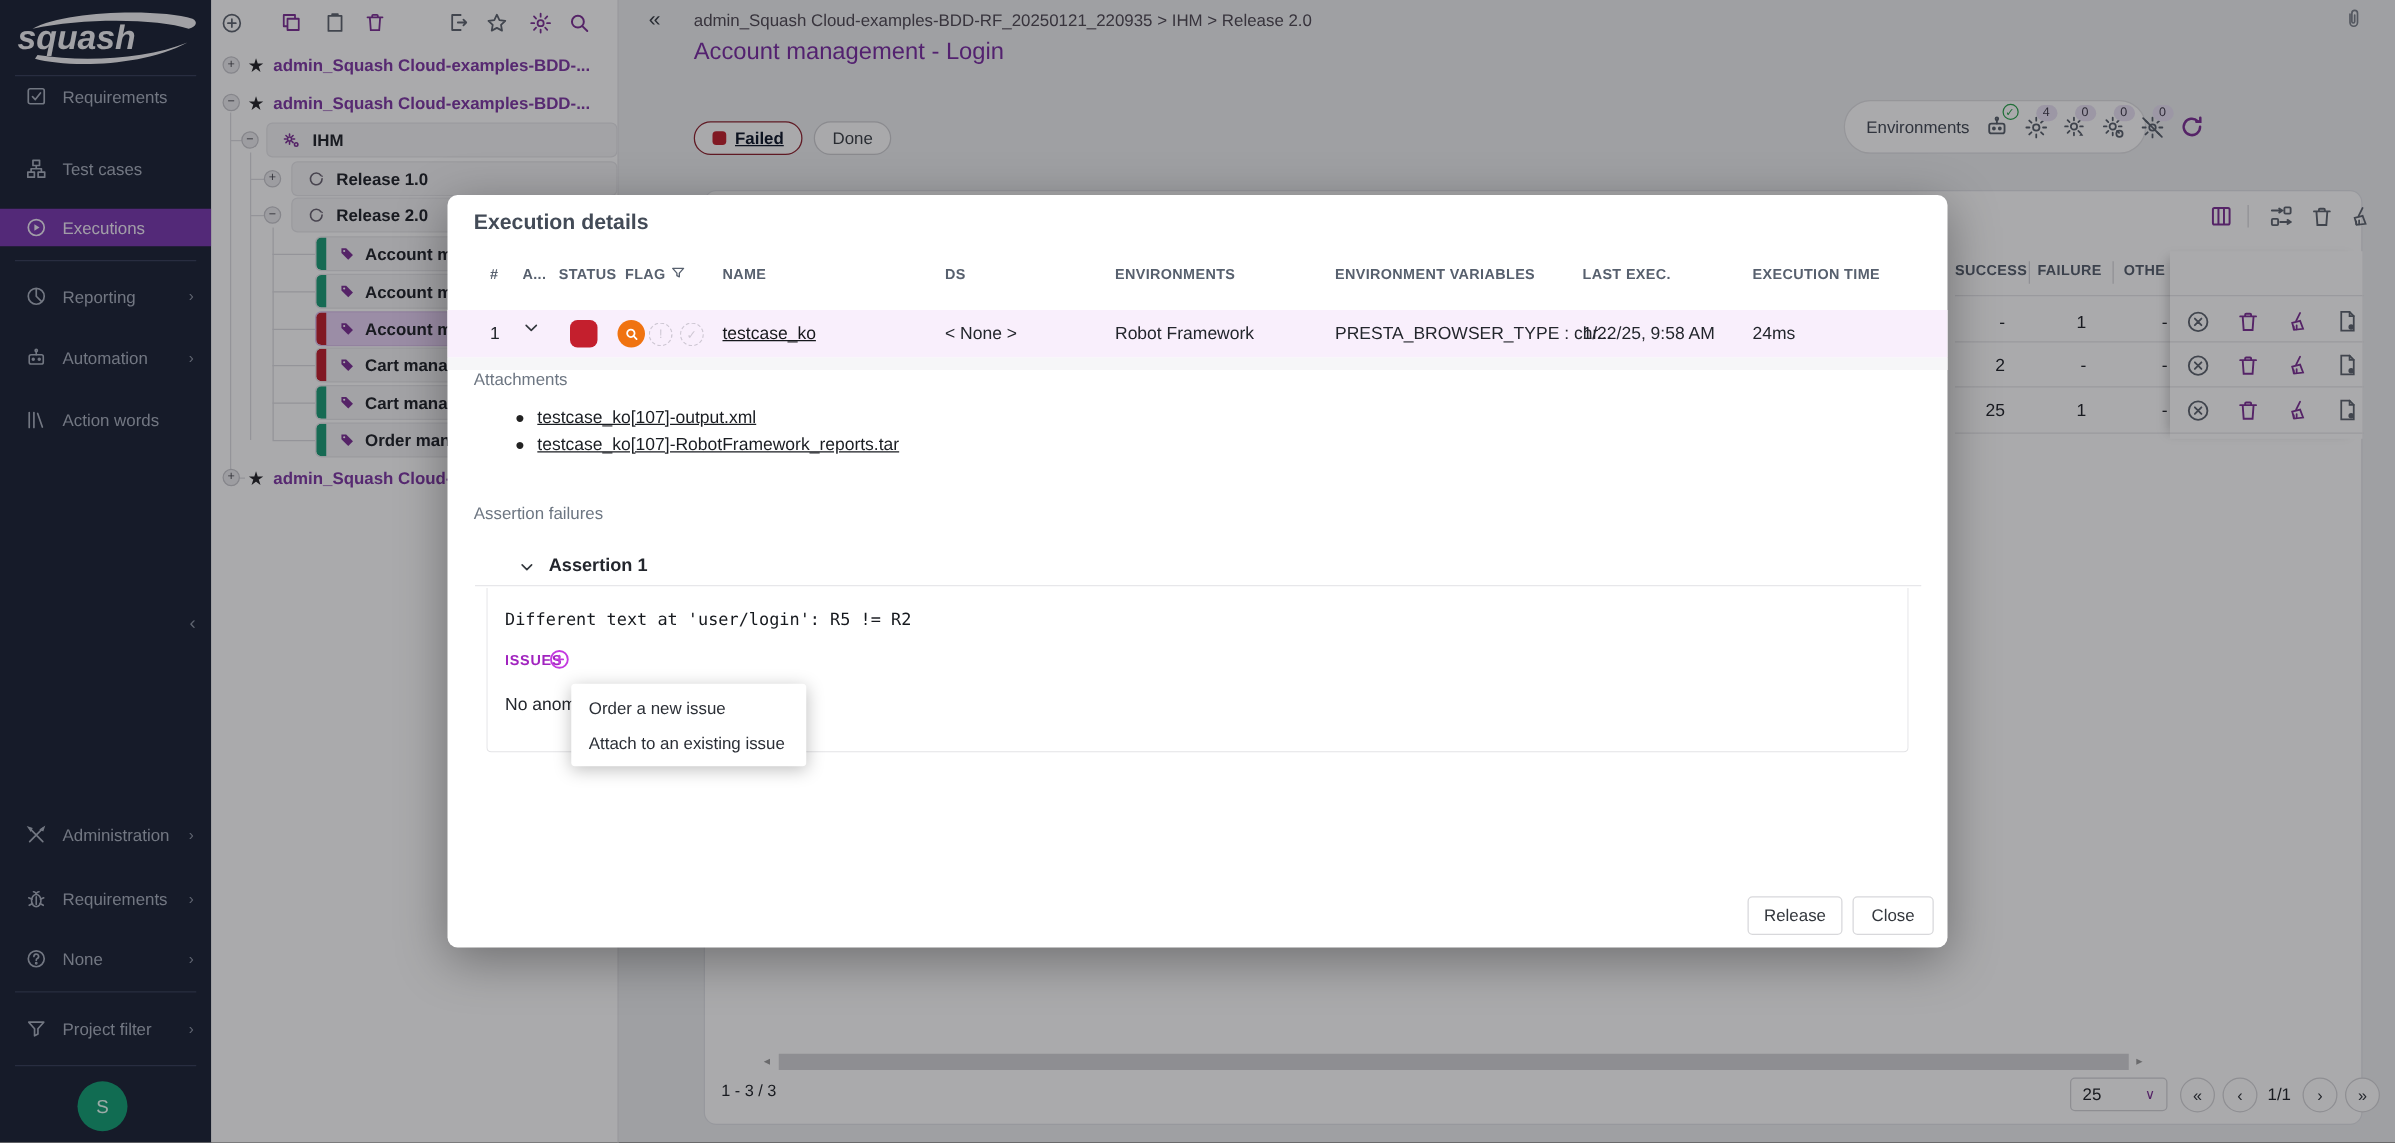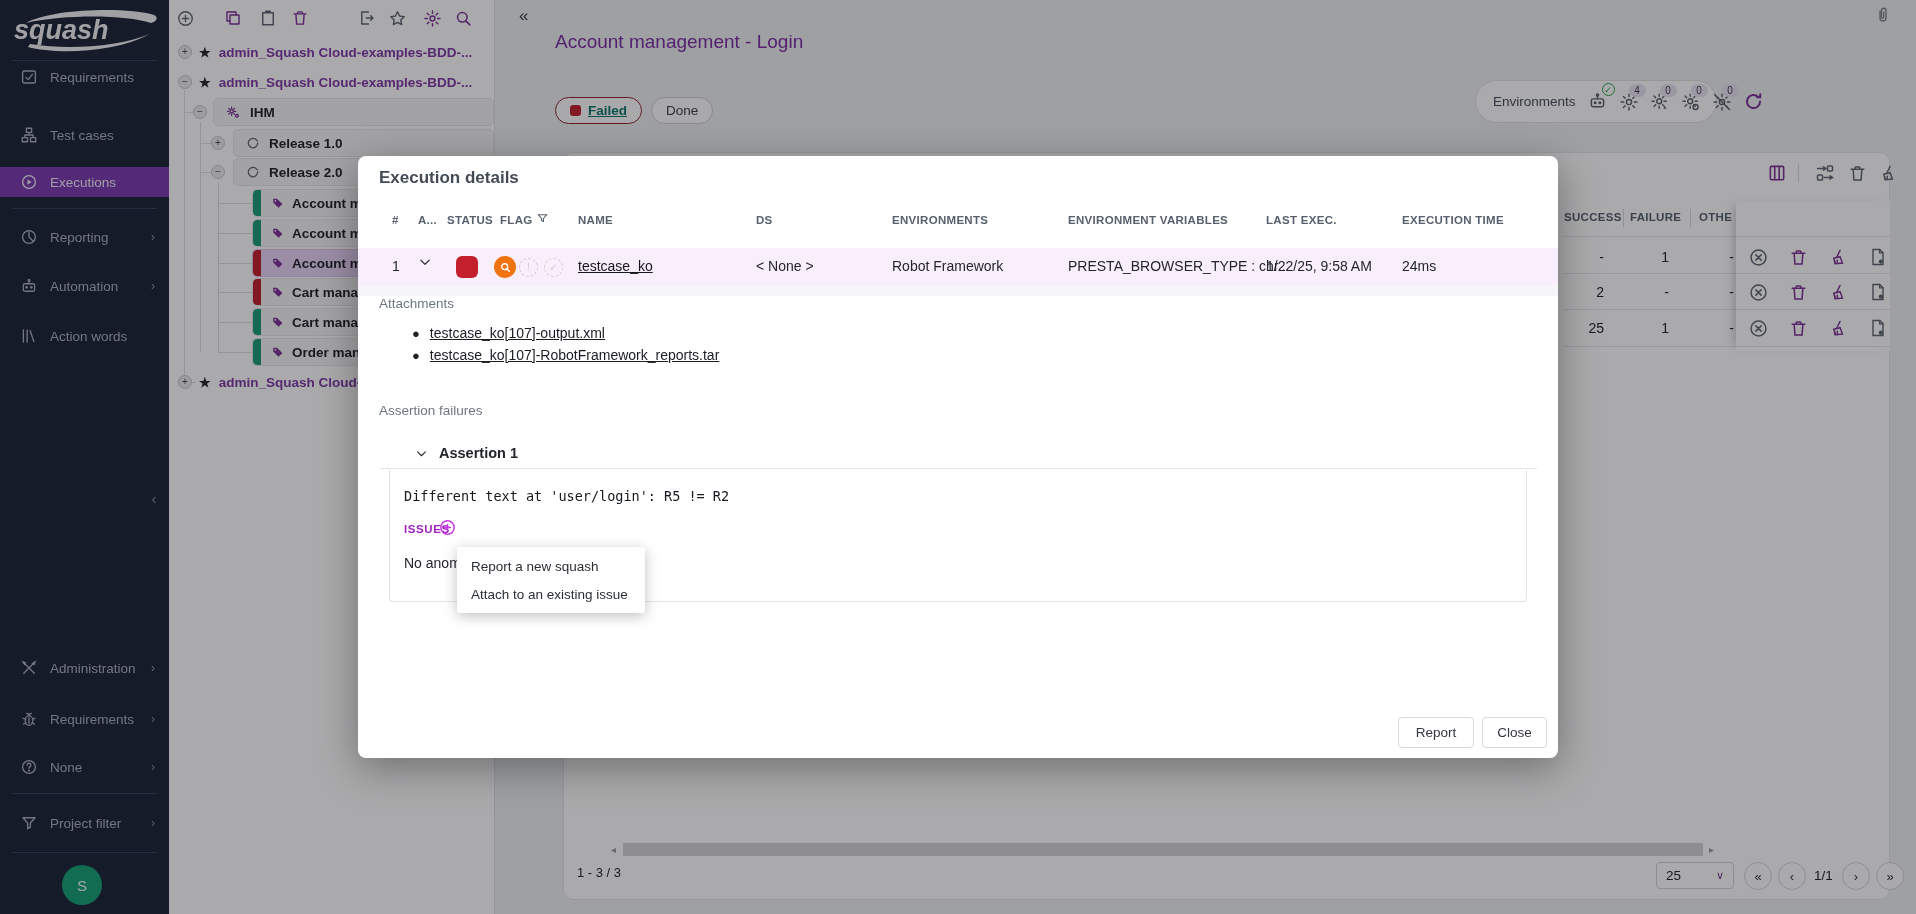--- a/index.html
+++ b/index.html
@@ -33,21 +33,21 @@
   .star{color:#26262a;font-size:13px;}
   .tag-ico{margin:0 8px 0 10px;flex:0 0 auto;}
 
   
   .main{position:absolute;left:494px;top:0;width:1422px;height:914px;z-index:1;}
   .back-chev{position:absolute;left:25px;top:6px;font-size:17px;color:#3a3f46;cursor:pointer;}
   .breadcrumb{position:absolute;left:61px;top:9px;font-size:13.5px;color:#514b55;white-space:nowrap;}
   .page-title{position:absolute;left:61px;top:31px;font-size:19px;font-weight:normal;color:#7b2fa3;}
   .chips{position:absolute;left:61px;top:97px;display:flex;gap:9px;}
   .chip{height:27px;border-radius:14px;display:flex;align-items:center;gap:7px;padding:0 14px;font-size:13.5px;background:#fdfdfd;box-sizing:border-box;cursor:pointer;}
-  .chip.failed{border:1.5px solid #8f2430;color:#0f766e;font-weight:600;text-decoration:underline;}
+  .chip.failed{border:1.5px solid #8f2430;color:#0f172a;font-weight:600;text-decoration:underline;}
   .chip.done{border:1px solid #cfcfd2;color:#3a3f45;justify-content:center;}
   .chip .sq{width:11px;height:11px;border-radius:3px;background:#c0222e;}
   .env-pill{position:absolute;left:981px;top:80px;width:242px;height:43px;border-radius:22px;background:#fff;border:1px solid #e0e0e3;box-sizing:border-box;display:flex;align-items:center;gap:11px;padding:0 14px 0 17px;}
   .env-lbl{font-size:13.5px;color:#454c57;white-space:nowrap;}
   .env-ic{position:relative;color:#59616c;cursor:pointer;}
   .env-badge{position:absolute;top:-8px;right:-7px;min-width:13px;height:13px;border-radius:7px;background:#eae3f4;color:#3f3a4a;font-size:10px;line-height:13px;text-align:center;padding:0 2px;}
   .env-check{position:absolute;top:-8px;right:-7px;width:13px;height:13px;border-radius:50%;background:#fff;border:1.5px solid #2da44e;color:#2da44e;font-size:9px;line-height:12px;text-align:center;box-sizing:border-box;}
   .attach-top{position:absolute;left:1380px;top:6px;color:#7c828c;cursor:pointer;}
 
   .card{position:absolute;left:69px;top:152px;width:1327px;height:748px;background:#fff;border:1px solid #e3e4e8;border-radius:10px;box-sizing:border-box;}
@@ -93,20 +93,21 @@
   .ctx-menu{position:absolute;left:457px;top:547px;width:188px;background:#fff;border-radius:3px;box-shadow:0 3px 14px rgba(0,0,0,.25);z-index:30;padding:5px 0;}
   .ctx-item{height:28px;display:flex;align-items:center;padding:0 14px;font-size:13.5px;color:#2b2f36;cursor:pointer;white-space:nowrap;}
 </style>
 </head>
 <body>
 
 <div id="stage">
 
   <div class="main">
     <span class="back-chev abs">«</span>
+    <div class="breadcrumb">admin_Squash Cloud-examples-BDD-RF_20250121_220935 &gt; IHM &gt; Release 2.0</div>
     <div class="page-title">Account management - Login</div>
 
     <div class="abs attach-top">
       <svg width="18" height="18" viewBox="0 0 24 24" fill="none" stroke="currentColor" stroke-width="1.8" stroke-linecap="round">
           <path d="M8 7v9a4 4 0 0 0 8 0V6a3 3 0 0 0-6 0v9a1.5 1.5 0 0 0 3 0V8"></path>
         </svg>
     </div>
 
     <div class="chips">
       <div class="chip failed">
@@ -674,22 +675,22 @@
     <div class="issues-lbl">ISSUES</div>
     <div class="issues-add">
         <svg width="19" height="19" viewBox="0 0 24 24" fill="none" stroke="currentColor" stroke-width="1.9" stroke-linecap="round">
           <circle cx="12" cy="12" r="8.5"></circle>
           <path d="M12 8.2v7.6M8.2 12h7.6"></path>
         </svg>
       </div>
     <div class="no-anom" style="left:46px">No anom</div>
     <div class="no-anom" style="left:271px">on</div>
 
-    <button class="m-footer-btn" style="left:1040px;width:76px">Report</button>
+    <button class="m-footer-btn" style="left:1040px;width:76px">Release</button>
     <button class="m-footer-btn" style="left:1124px;width:65px">Close</button>
   </div>
 
   <div class="ctx-menu">
-    <div class="ctx-item">Report a new squash</div>
+    <div class="ctx-item">Order a new issue</div>
     <div class="ctx-item">Attach to an existing issue</div>
   </div>
 
 </div>
 
 </body></html>

